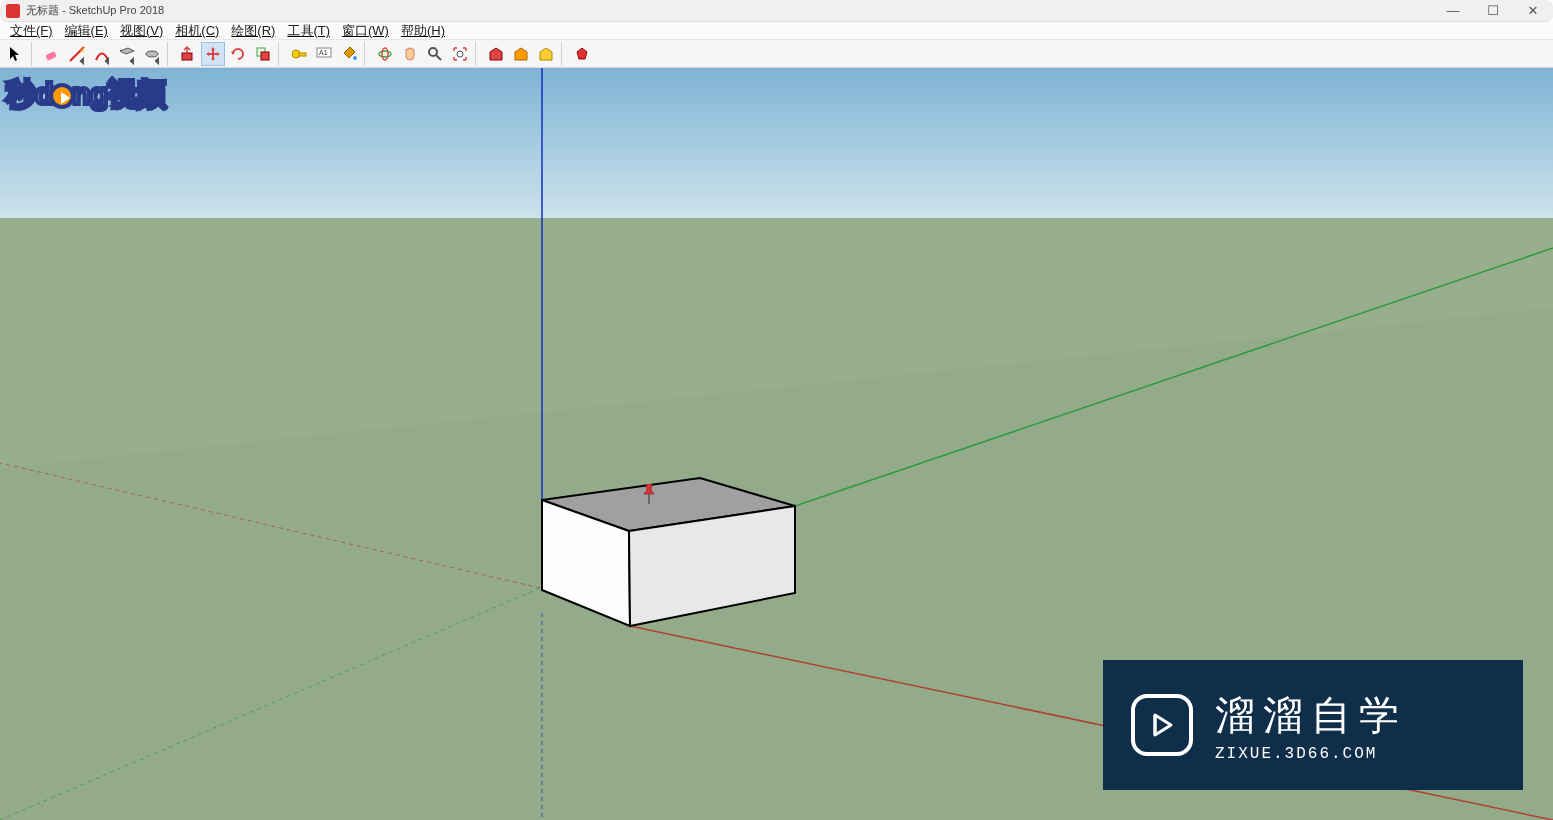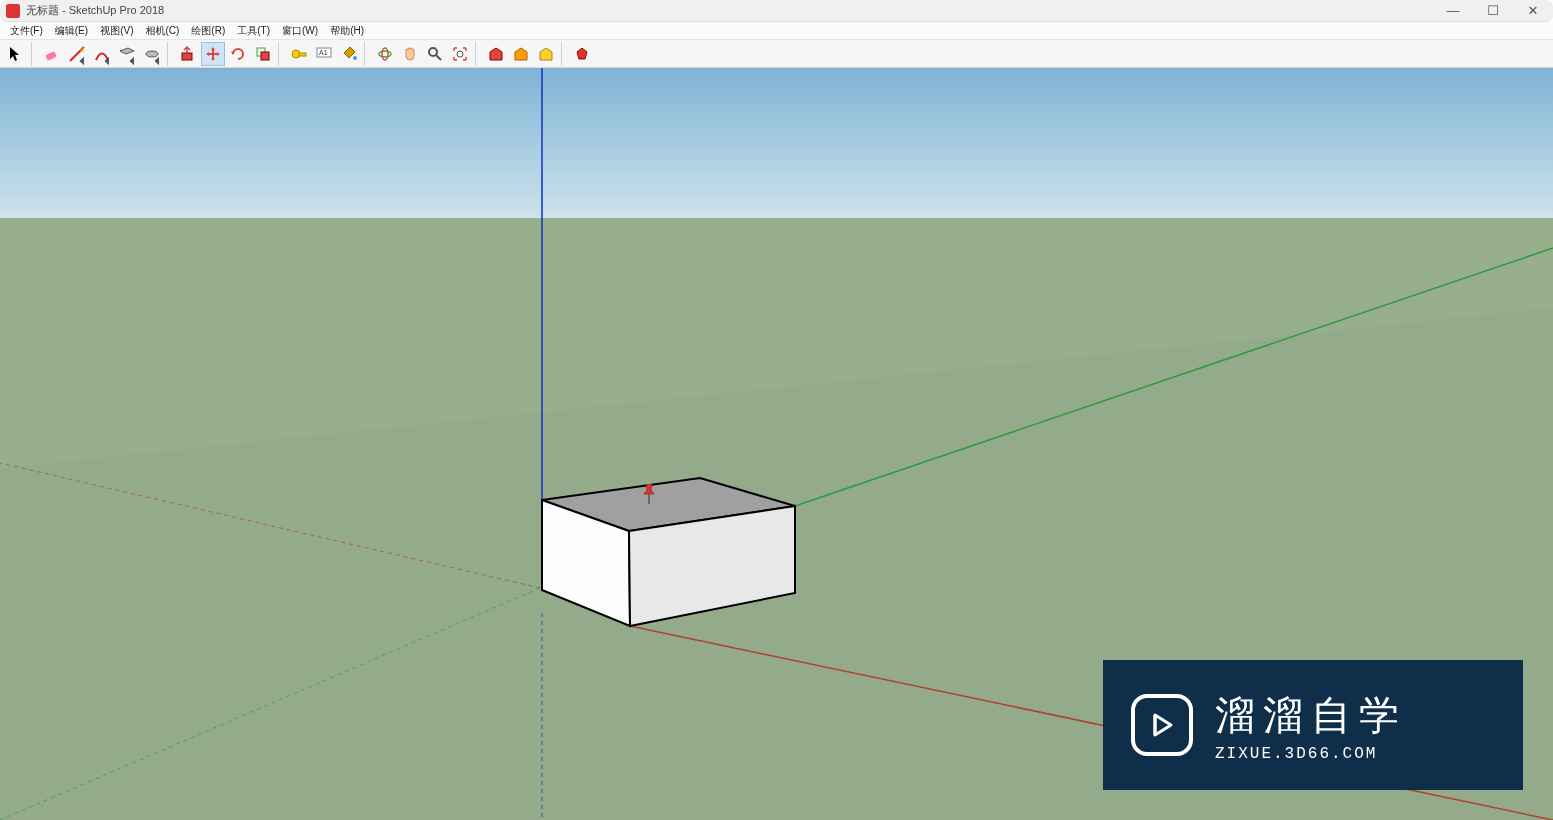--- a/index.html
+++ b/index.html
@@ -31,23 +31,24 @@
     width: 40px; height: 100%;
     display: flex; align-items: center; justify-content: center;
     font-size: 13px; color: #555;
   }
 
   
   .menubar {
     height: 18px;
     display: flex; align-items: center;
     padding: 0 4px;
-    font-size: 10px;
+    font-size: 13px;
     background: #fafafa;
     border-bottom: 1px solid #e5e5e5;
+    text-decoration: underline;
   }
   .menu-item { padding: 1px 6px; color: #222; }
 
   
   .toolbar {
     height: 28px;
     display: flex; align-items: center;
     padding: 1px 4px;
     background: #f6f6f6;
     border-bottom: 1px solid #d5d5d5;
@@ -328,20 +329,23 @@
     <polygon points="629,463 795,438 795,525 630,558" fill="#e8e8e8" stroke="#000" stroke-width="2"></polygon>
   </svg>
 
   <div class="pin-cursor" style="left:640px;top:416px">
     <svg width="18" height="22" viewBox="0 0 18 22">
       <path d="M6 0 L12 0 L11 6 L14 10 L4 10 L7 6 Z" fill="#d33" stroke="#800" stroke-width="0.5"></path>
       <line x1="9" y1="10" x2="9" y2="20" stroke="#555" stroke-width="1.5"></line>
     </svg>
   </div>
 
+  <div class="watermark-top">
+    <span class="seg">秒d</span><span class="play"></span><span class="seg">ng视频</span>
+  </div>
 
   <div class="overlay-br">
     <div class="play-logo">
       <svg viewBox="0 0 30 30">
           <path d="M8 5 L24 15 L8 25 Z" fill="none" stroke="#fff" stroke-width="3" stroke-linejoin="round"></path>
           <line x1="8" y1="5" x2="8" y2="25" stroke="#fff" stroke-width="3"></line>
         </svg>
     </div>
     <div class="texts">
       <div class="title">溜溜自学</div>

